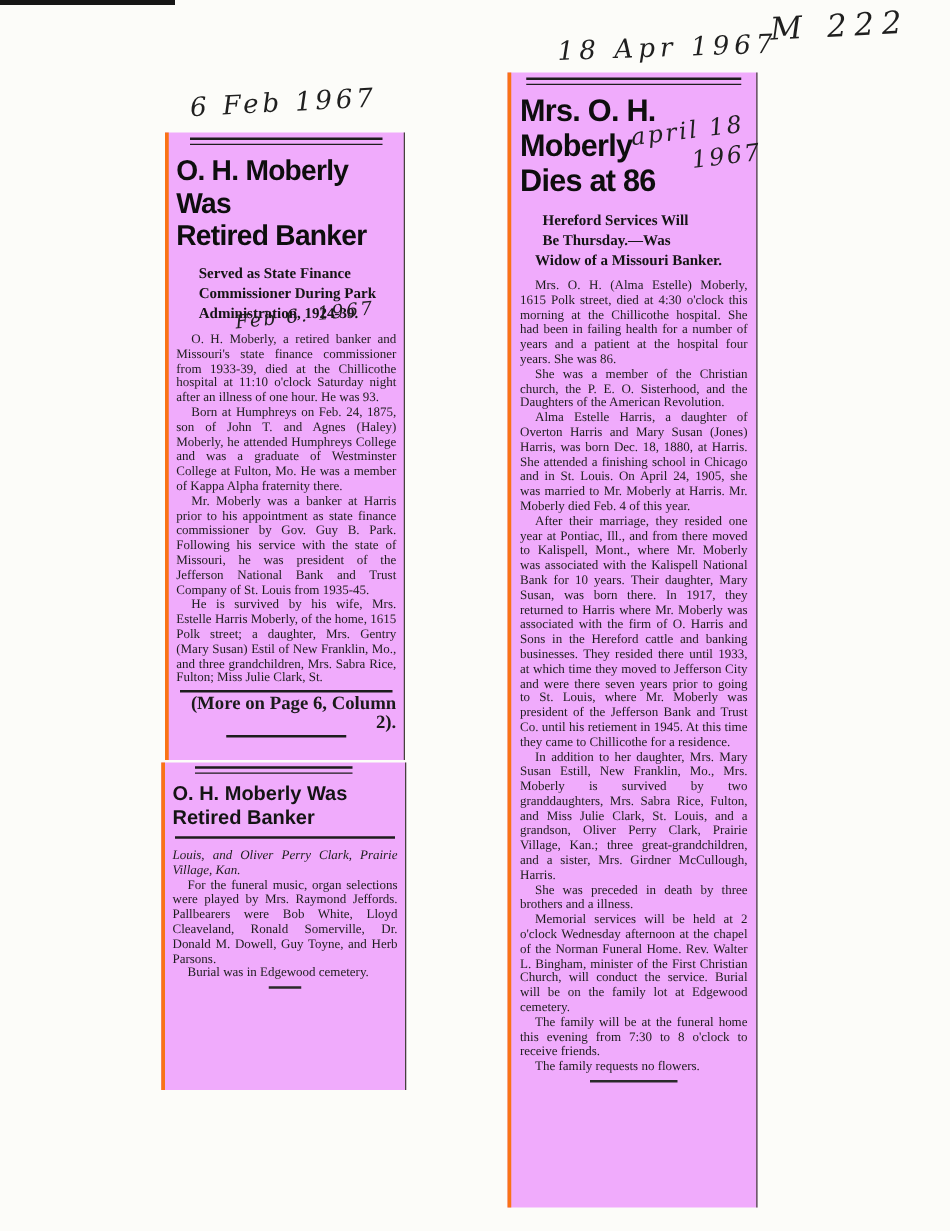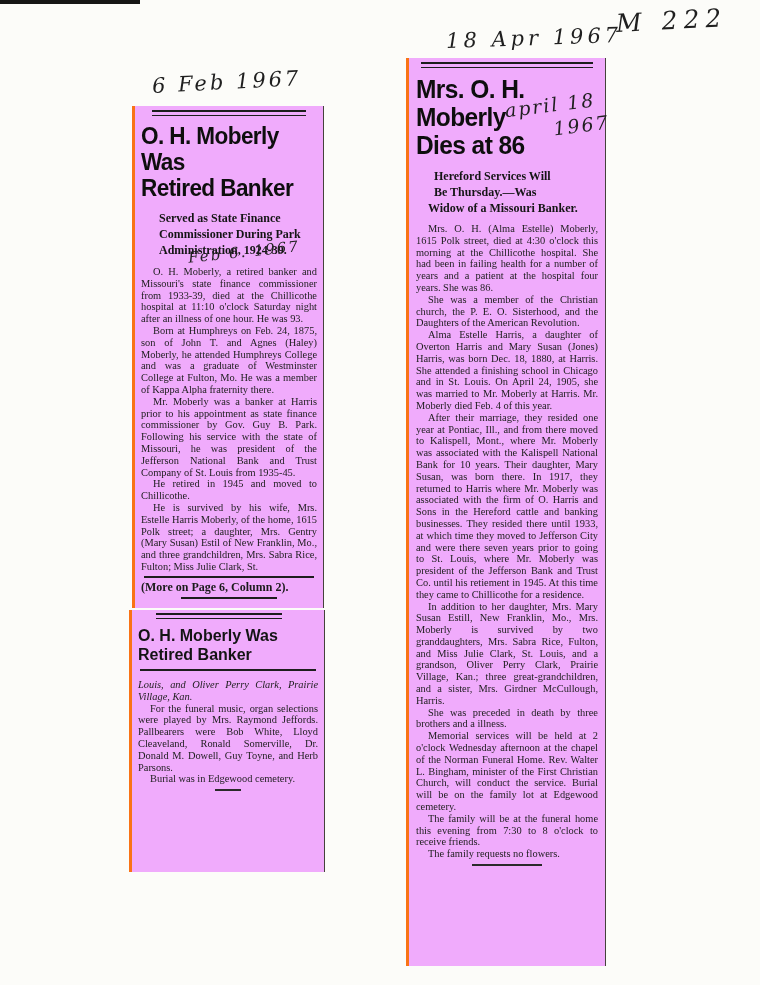--- a/index.html
+++ b/index.html
@@ -42,21 +42,21 @@
   .headline-md {
     font-family:"Liberation Sans", sans-serif; font-weight:bold;
     font-size:16px; line-height:19px; color:#141414;
   }
   .subtitle { font-weight:bold; font-size:12px; line-height:16px; margin:9px 0 2px 18px; color:#151515; }
   .bodytext { margin-top:8px; }
   .bodytext p {
     font-size:10.4px; line-height:11.8px; text-align:justify; text-indent:12px;
     margin:0; color:#1d1d1d;
   }
-  .cont-note { font-weight:bold; font-size:12px; text-align:left; line-height:15px; padding:2px 0; }
+  .cont-note { font-weight:bold; font-size:15px; text-align:right; line-height:15px; padding:2px 0; }
   .end-rule { height:2px; background:#2a2a2a; margin:4px auto 0; }
 </style>
 </head>
 <body>
 
 <div id="page">
 
   <div class="scan-strip"></div>
 
   <div class="hand" id="archive-note">M 222</div>
@@ -76,21 +76,20 @@
     </div>
     <div class="subtitle">
       <div>Served as State Finance</div>
       <div>Commissioner During Park</div>
       <div>Administration, 1924-39.</div>
     </div>
     <div class="bodytext">
       <p>O. H. Moberly, a retired banker and Missouri's state finance commissioner from 1933-39, died at the Chillicothe hospital at 11:10 o'clock Saturday night after an illness of one hour. He was 93.</p>
       <p>Born at Humphreys on Feb. 24, 1875, son of John T. and Agnes (Haley) Moberly, he attended Humphreys College and was a graduate of Westminster College at Fulton, Mo. He was a member of Kappa Alpha fraternity there.</p>
       <p>Mr. Moberly was a banker at Harris prior to his appointment as state finance commissioner by Gov. Guy B. Park. Following his service with the state of Missouri, he was president of the Jefferson National Bank and Trust Company of St. Louis from 1935-45.</p>
-      <p>He retired in 1945 and moved to Chillicothe.</p>
       <p>He is survived by his wife, Mrs. Estelle Harris Moberly, of the home, 1615 Polk street; a daughter, Mrs. Gentry (Mary Susan) Estil of New Franklin, Mo., and three grandchildren, Mrs. Sabra Rice, Fulton; Miss Julie Clark, St.</p>
     </div>
     <div class="rule" style="width:97%; margin:3px auto 0;"></div>
     <div class="cont-note">(More on Page 6, Column 2).</div>
     <div class="rule" style="width:55%; margin:0 auto;"></div>
   </div>
 
   <div class="clip" id="clip-left-2">
     <div class="double-rule" style="width:70%; margin-left:18px;"></div>
     <div class="headline-md">

